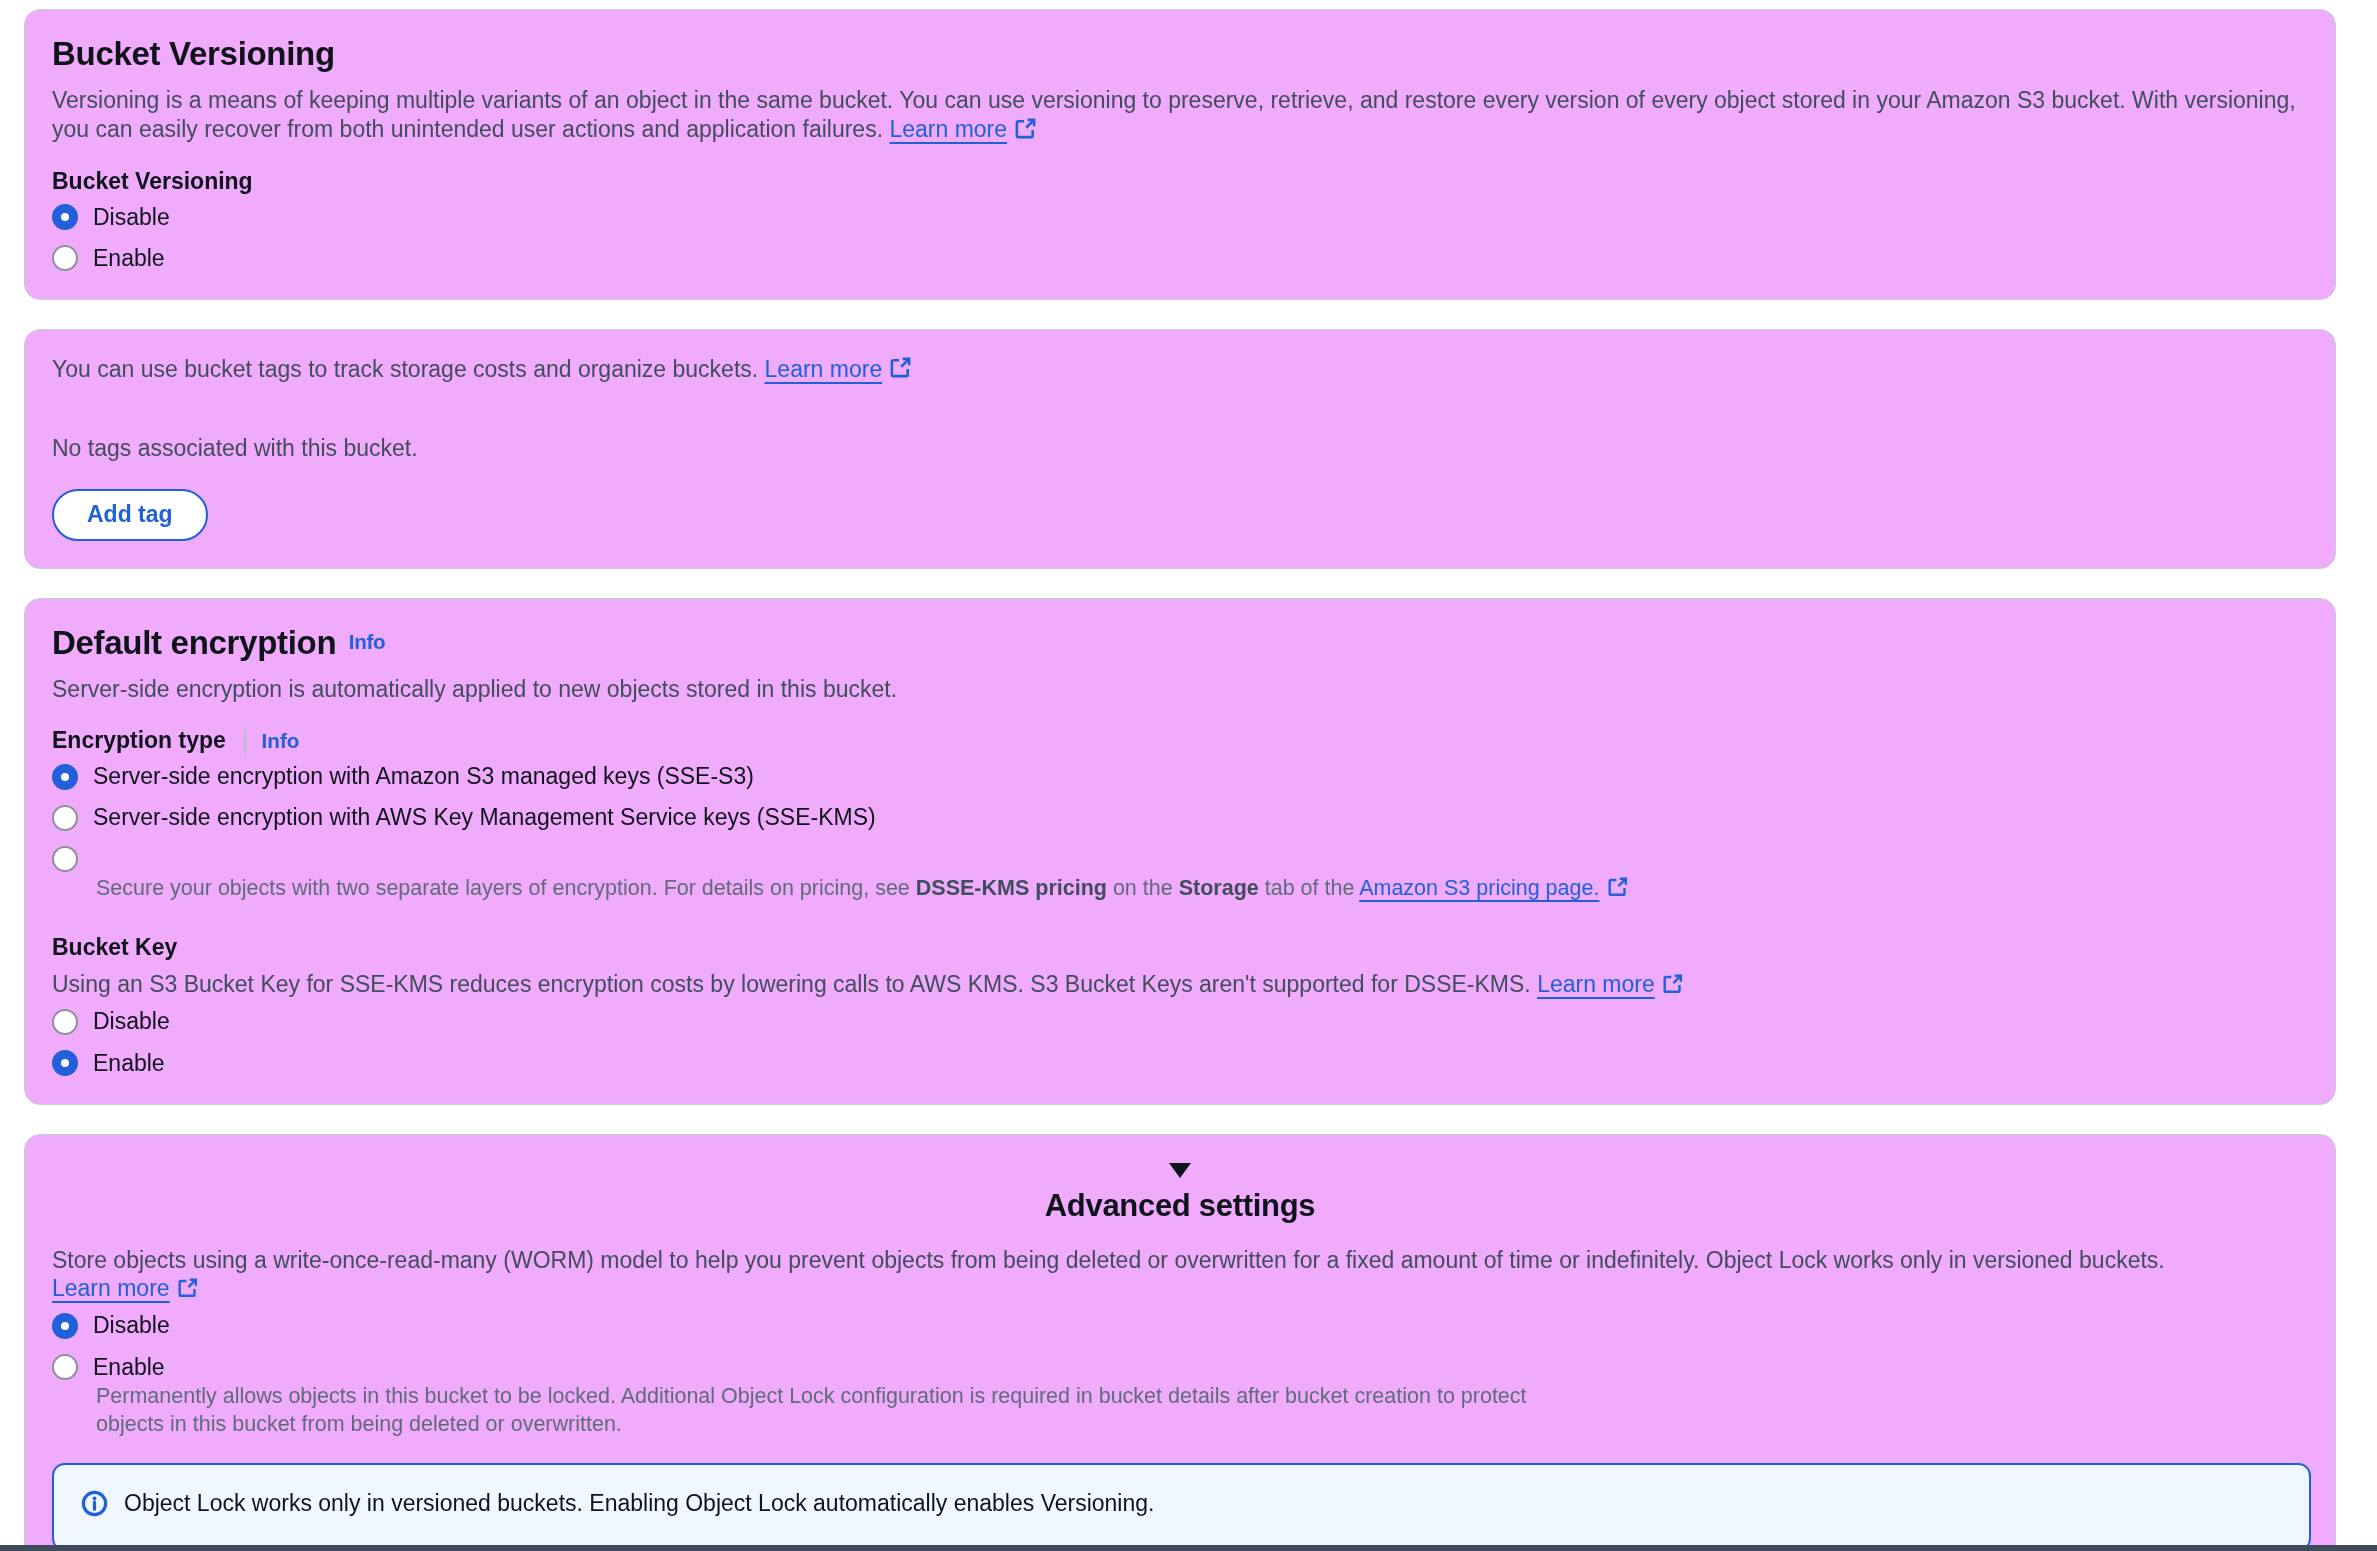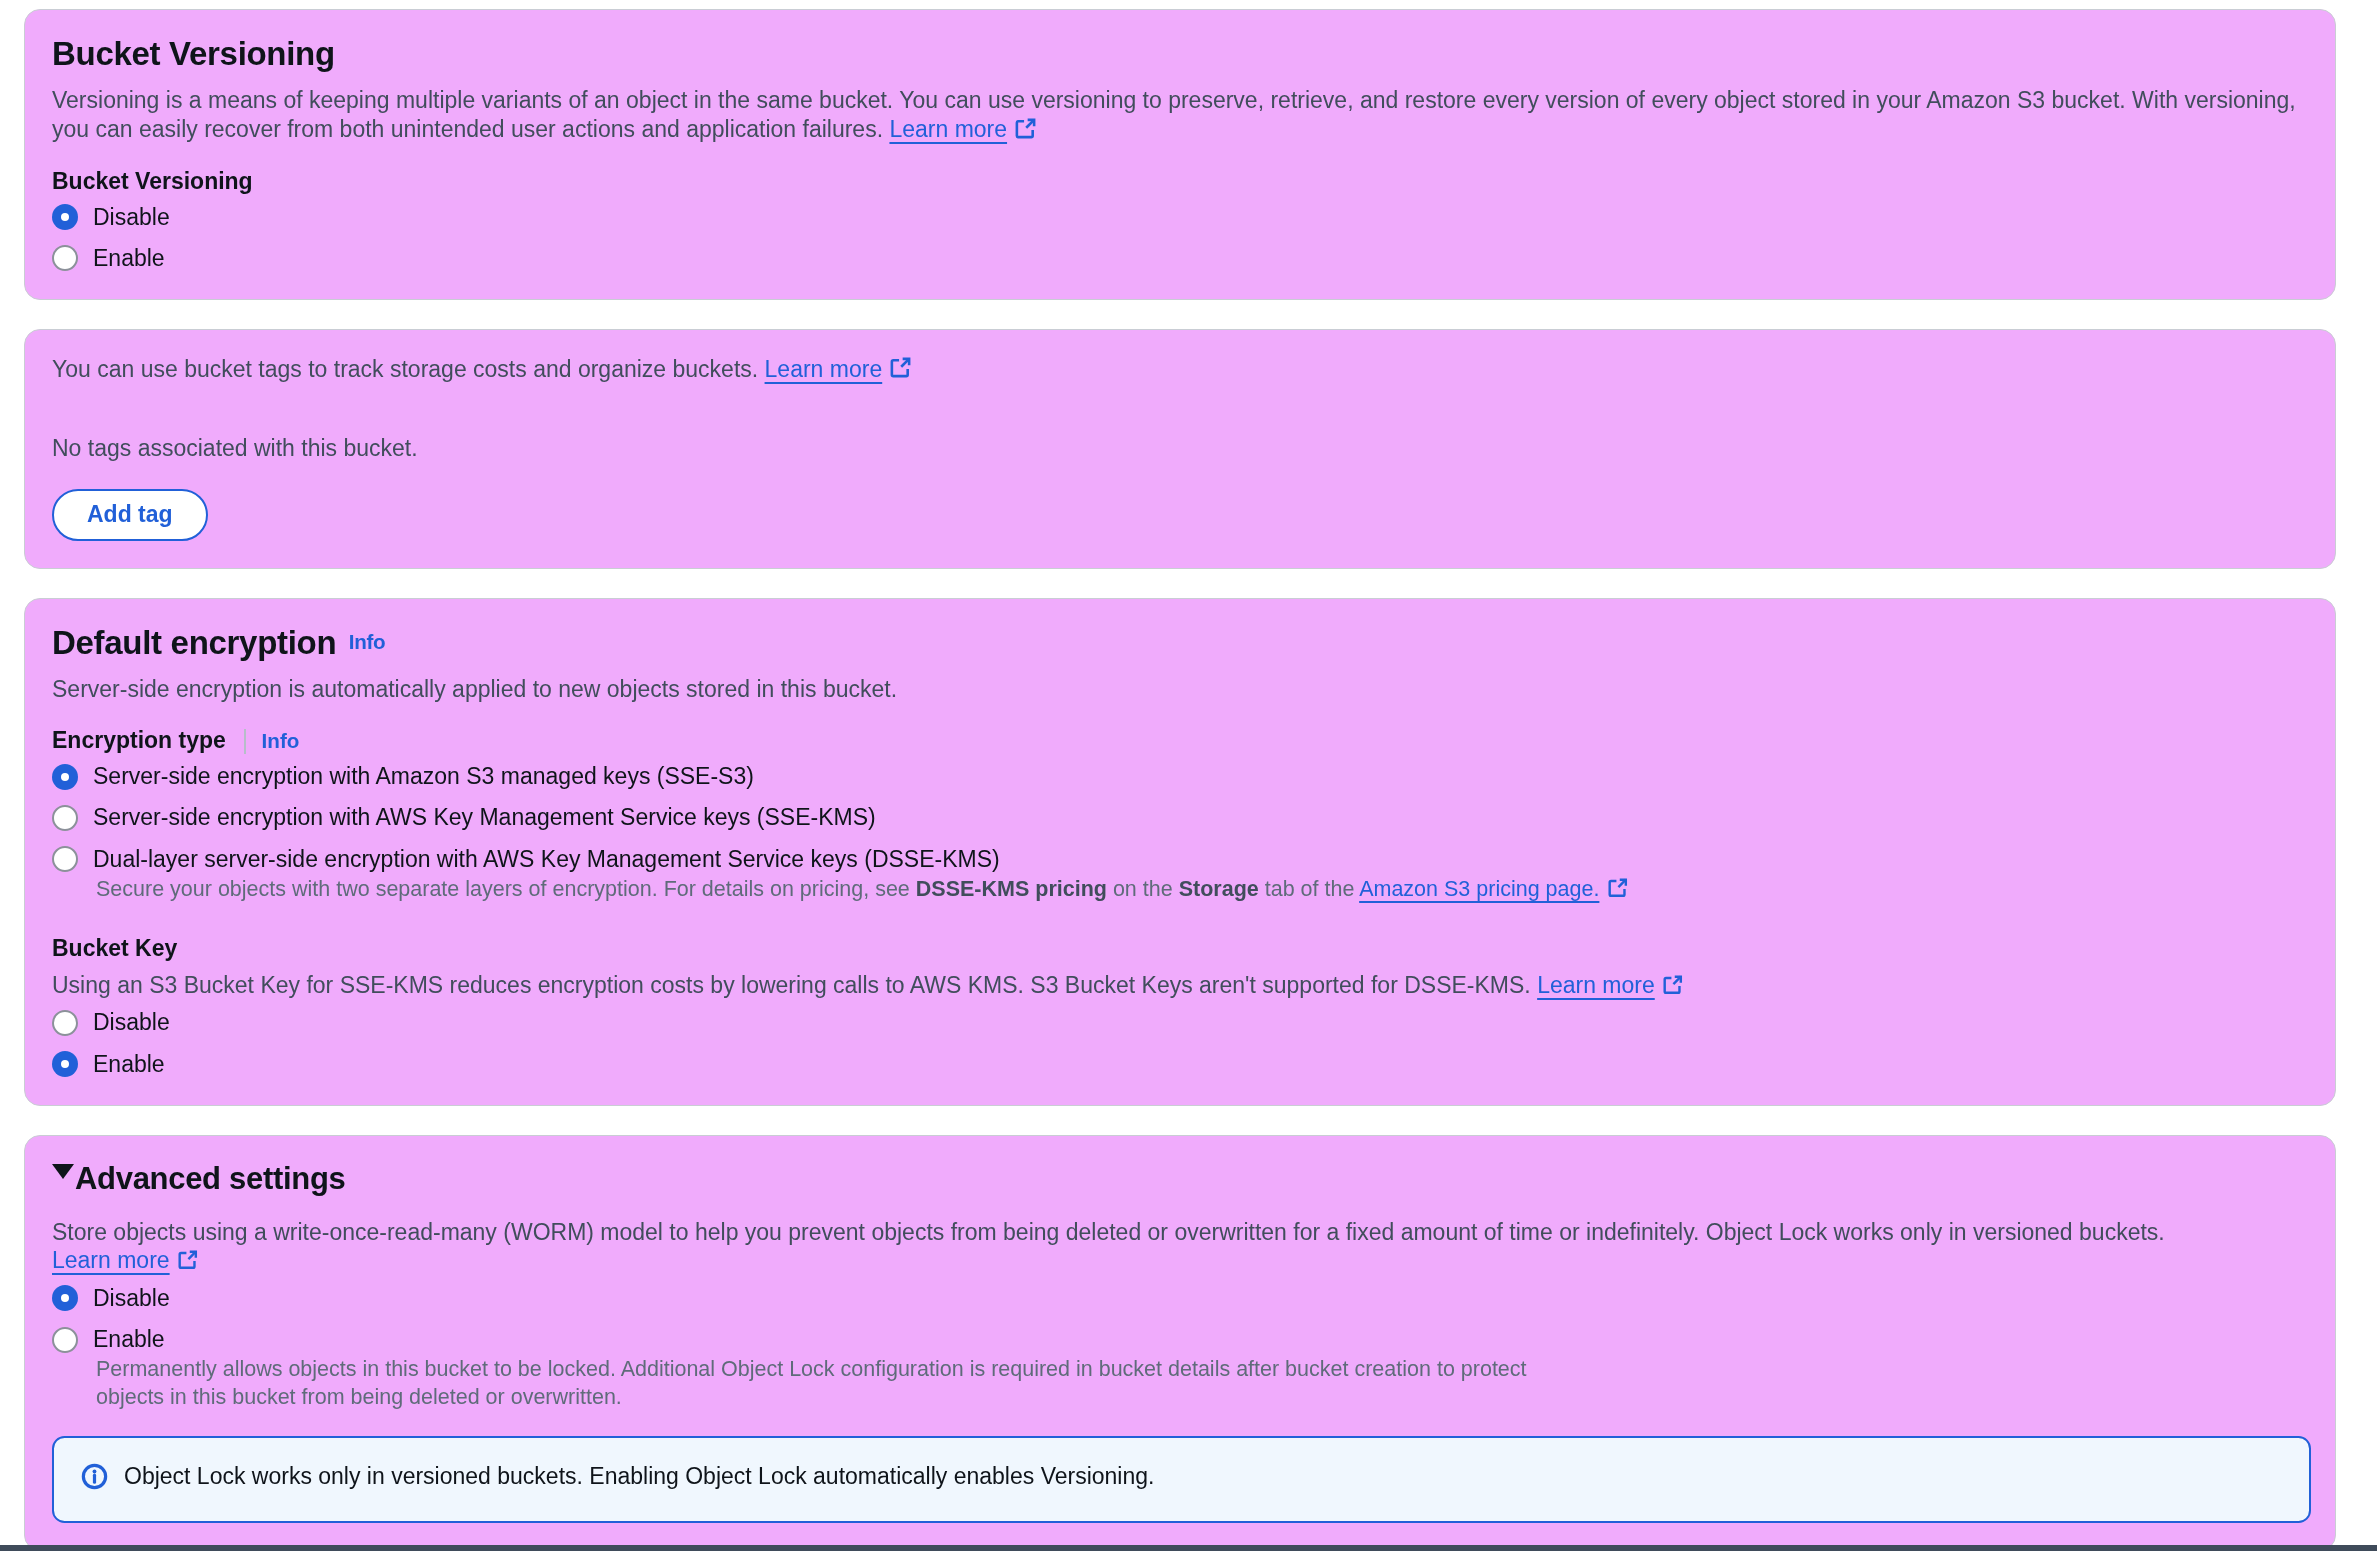--- a/index.html
+++ b/index.html
@@ -125,23 +125,25 @@
     background: #fff;
     color: var(--accent);
     font-size: 23px;
     font-weight: bold;
     font-family: "Liberation Sans", sans-serif;
     cursor: pointer;
   }
 
   .collapse-header {
     display: flex;
-    gap: 1px;
+    align-items: center;
+    gap: 10px;
     cursor: pointer;
     margin-bottom: 21.5px;
+    flex-direction: column;
   }
   .collapse-header h2 { margin: 0; font-size: 31px; }
   .caret {
     width: 0; height: 0;
     border-left: 11.6px solid transparent;
     border-right: 11.6px solid transparent;
     border-top: 15px solid #0f141a;
     margin-top: 3.6px;
   }
 
@@ -214,21 +216,20 @@
     <div class="radio-row">
       <span class="radio-dot checked"></span>
       <span class="radio-label">Server-side encryption with Amazon S3 managed keys (SSE-S3)</span>
     </div>
     <div class="radio-row">
       <span class="radio-dot"></span>
       <span class="radio-label">Server-side encryption with AWS Key Management Service keys (SSE-KMS)</span>
     </div>
     <div class="radio-row" style="margin-bottom:5.4px;">
       <span class="radio-dot"></span>
-      <span class="radio-label">Dual-layer server-side encryption with AWS Key Management Service keys (DSSE-KMS)</span>
     </div>
     <div class="sub-note"><span>Secure your objects with two separate layers of encryption. For details on pricing, see </span><b>DSSE-KMS pricing</b><span> on the </span><b>Storage</b><span> tab of the </span><a class="text-link"><span>Amazon S3 pricing page.</span><svg class="ext-icon" width="21.5" height="21.5" viewBox="0 0 16 16" fill="none">
             <path d="M13 9v4a1 1 0 0 1-1 1H3a1 1 0 0 1-1-1V4a1 1 0 0 1 1-1h4" stroke="#2160d8" stroke-width="1.8"></path>
             <path d="M9.5 2H14v4.5" stroke="#2160d8" stroke-width="1.8"></path>
             <path d="M14 2 8.5 7.5" stroke="#2160d8" stroke-width="1.8"></path>
           </svg></a></div>
 
     <div class="field-label" style="margin-top:32px;">Bucket Key</div>
     <p class="field-desc"><span>Using an S3 Bucket Key for SSE-KMS reduces encryption costs by lowering calls to AWS KMS. S3 Bucket Keys aren't supported for DSSE-KMS.</span>
       <a class="text-link"><span>Learn more</span><svg class="ext-icon" width="21.5" height="21.5" viewBox="0 0 16 16" fill="none">

